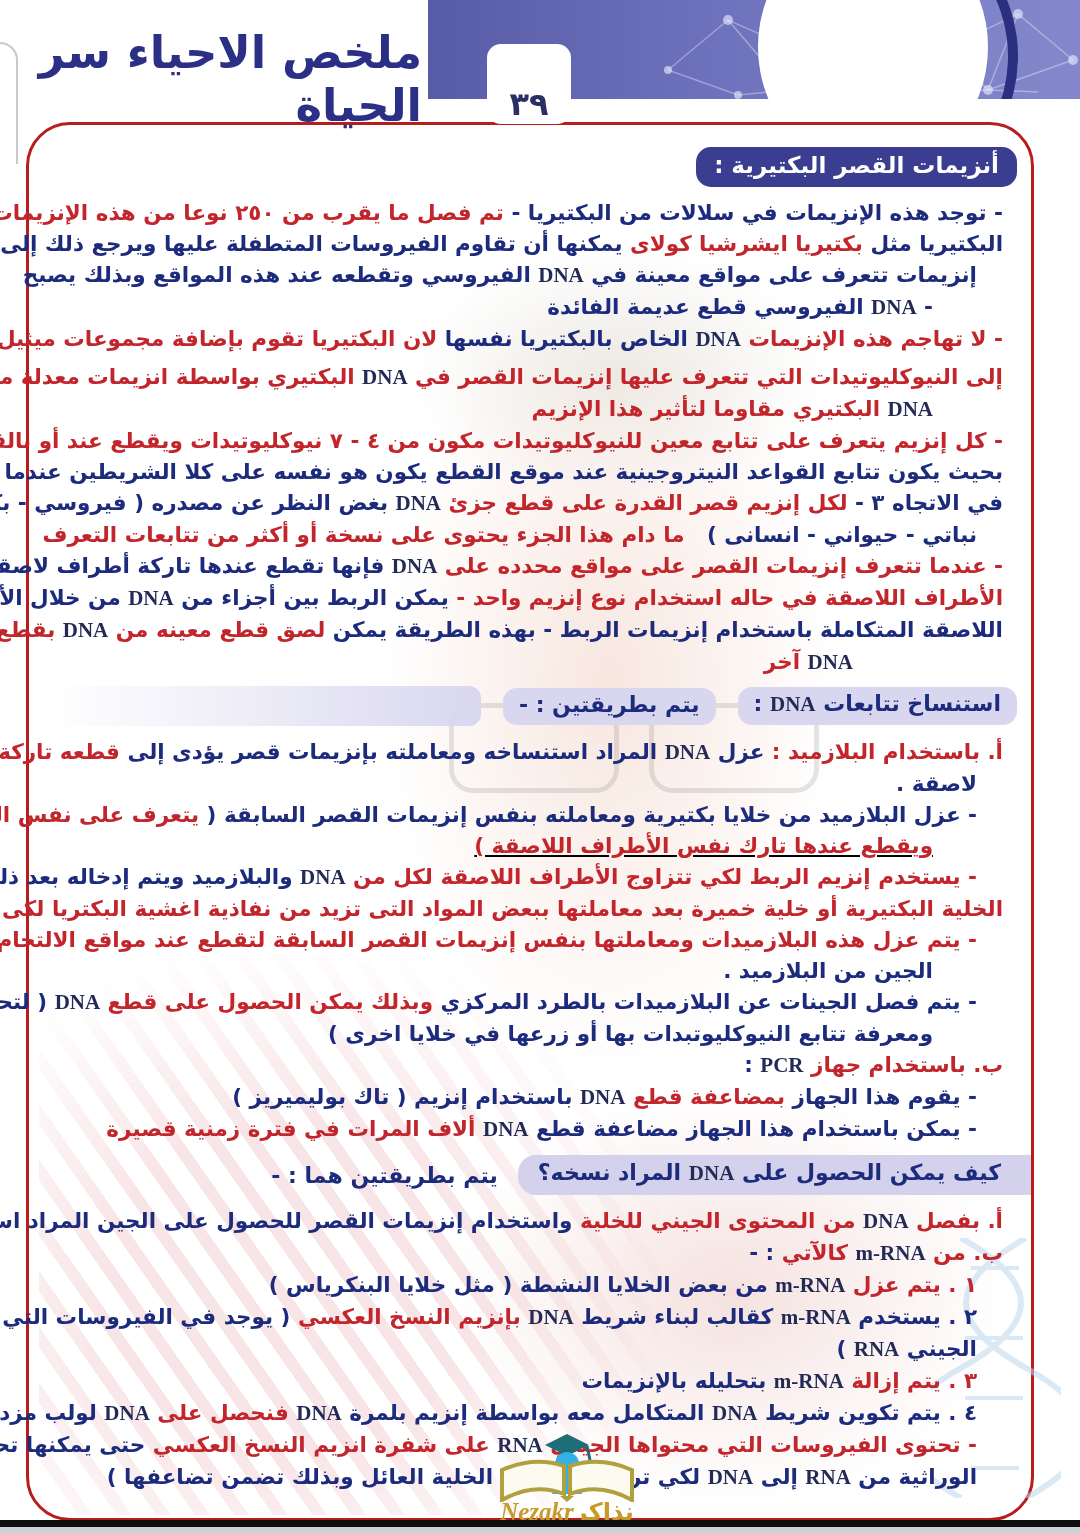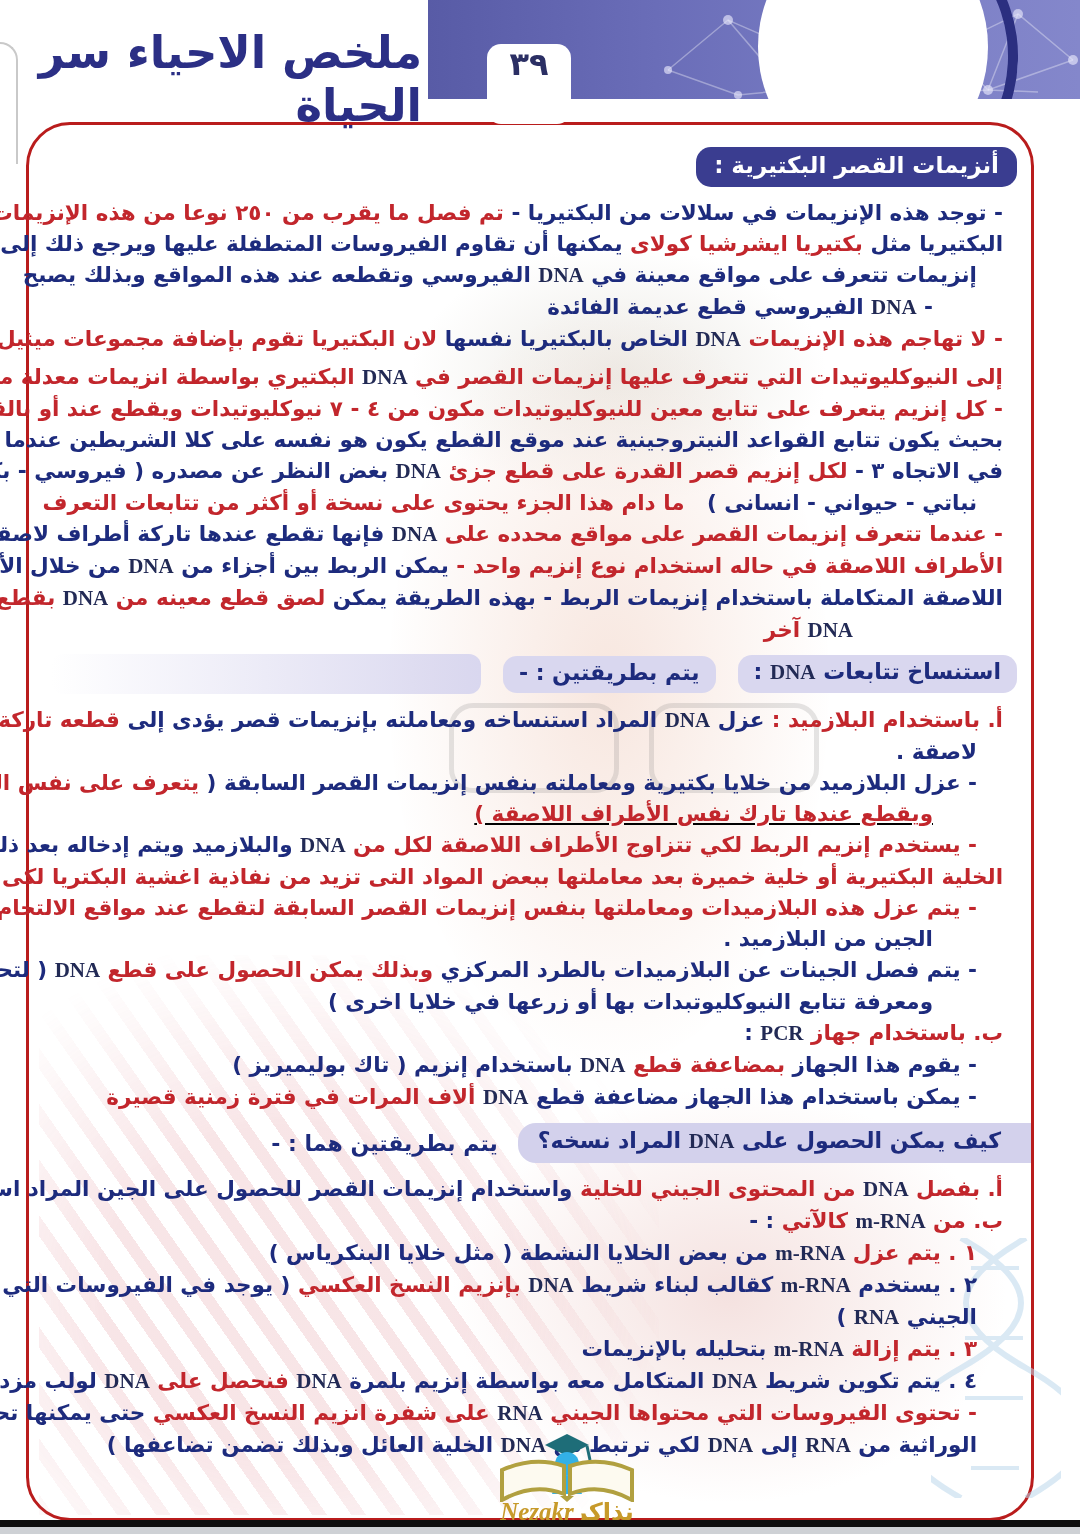--- a/index.html
+++ b/index.html
@@ -10,21 +10,21 @@
   
   .banner{position:absolute;left:428px;top:0;width:652px;height:99px;
     background:linear-gradient(90deg,#585ba6 0%,#6a6db8 35%,#7a7ec5 70%,#8487cb 100%);overflow:hidden;}
   .banner svg{position:absolute;left:0;top:0;}
   .banner-bite{position:absolute;left:330px;top:-78px;width:230px;height:250px;background:#ffffff;border-radius:50%;z-index:2;}
   .banner-arc{position:absolute;left:318px;top:-86px;width:252px;height:266px;border-radius:50%;
     border:10px solid transparent;border-right-color:#2b2f80;z-index:3;transform:rotate(3deg);}
   .page-title{position:absolute;left:6px;top:26px;width:416px;text-align:right;direction:rtl;
     font-size:45px;font-weight:bold;color:#2b2f85;letter-spacing:-1px;z-index:4;}
   .page-tab{position:absolute;left:487px;top:44px;width:84px;height:80px;background:#ffffff;
-    border-radius:14px;z-index:5;display:flex;justify-content:center;}
+    border-radius:14px;z-index:5;display:flex;align-items:flex-end;justify-content:center;}
   .page-tab span{font-size:32px;font-weight:bold;color:#2b2f64;line-height:40px;}
   .corner-artifact{position:absolute;left:0;top:42px;width:16px;height:120px;
     border-top:2px solid #c9c9c9;border-right:2px solid #c9c9c9;border-top-right-radius:22px;z-index:1;}
   
   .content-box{position:absolute;left:26px;top:122px;width:1002px;height:1393px;background:#ffffff;
     border:3px solid #b91c1c;border-radius:44px;z-index:1;}
   .watermark{position:absolute;left:0;top:0;width:100%;height:100%;z-index:1;pointer-events:none;overflow:visible;}
   .wm-hair{position:absolute;left:380px;top:120px;width:420px;height:260px;border-radius:50%;
     background:radial-gradient(ellipse at center,#eceae5 0%,rgba(236,234,229,0) 70%);}
   .wm-face{position:absolute;left:360px;top:180px;width:440px;height:760px;border-radius:50%;
@@ -124,20 +124,21 @@
     </svg>
   </div>
   <div class="content-text" id="content-text">
       <div class="pill-wrap"><span class="pill-navy"><span class="cw">أنزيمات القصر البكتيرية : </span></span></div>
       <div class="tline" style="margin-right: 0px;"><span class="cn">- توجد هذه الإنزيمات في سلالات من البكتيريا - </span><span class="cr">تم فصل ما يقرب من ٢٥٠ نوعا من هذه الإنزيمات</span><span class="cn"> - بعض</span></div>
       <div class="tline" style="margin-right: 0px;"><span class="cn">البكتيريا مثل </span><span class="cr">بكتيريا ايشرشيا كولاى </span><span class="cn">يمكنها أن تقاوم الفيروسات المتطفلة عليها ويرجع ذلك إلى وجود</span></div>
       <div class="tline" style="margin-right: 26px;"><span class="cn">إنزيمات تتعرف على مواقع معينة في </span><span class="cl">DNA</span><span class="cn"> الفيروسي وتقطعه عند هذه المواقع وبذلك يصبح</span></div>
       <div class="tline" style="margin-right: 70px;"><span class="cn">- </span><span class="cl">DNA</span><span class="cn"> الفيروسي قطع عديمة الفائدة</span></div>
       <div class="tline" style="margin-right: 0px;"><span class="cr">- لا تهاجم هذه الإنزيمات </span><span class="cl">DNA</span><span class="cn"> الخاص بالبكتيريا نفسها </span><span class="cr">لان البكتيريا تقوم بإضافة مجموعات ميثيل </span><span class="cs">3</span></div>
       <div class="tline" style="margin-right: 0px;"><span class="cr">إلى النيوكليوتيدات التي تتعرف عليها إنزيمات القصر في </span><span class="cl">DNA</span><span class="cr"> البكتيري بواسطة انزيمات معدلة مما يجعل</span></div>
+      <div class="tline" style="margin-right: 70px;"><span class="cl">DNA</span><span class="cr"> البكتيري مقاوما لتأثير هذا الإنزيم</span></div>
       <div class="tline" style="margin-right: 0px;"><span class="cr">- كل إنزيم يتعرف على تتابع معين للنيوكليوتيدات مكون من ٤ - ٧ نيوكليوتيدات ويقطع عند أو بالقرب منه</span></div>
       <div class="tline" style="margin-right: 0px;"><span class="cn">بحيث يكون تتابع القواعد النيتروجينية عند موقع القطع يكون هو نفسه على كلا الشريطين عندما يتحرك</span></div>
       <div class="tline" style="margin-right: 0px;"><span class="cn">في الاتجاه ٣ - </span><span class="cr">لكل إنزيم قصر القدرة على قطع جزئ </span><span class="cl">DNA</span><span class="cn"> بغض النظر عن مصدره ( فيروسي - بكتيري -</span></div>
       <div class="tline" style="margin-right: 26px;"><span class="cn">نباتي - حيواني - انسانى )&nbsp;&nbsp;&nbsp;</span><span class="cr">ما دام هذا الجزء يحتوى على نسخة أو أكثر من تتابعات التعرف</span></div>
       <div class="tline" style="margin-right: 0px;"><span class="cr">- عندما تتعرف إنزيمات القصر على مواقع محدده على </span><span class="cl">DNA</span><span class="cn"> فإنها تقطع عندها تاركة أطراف لاصقة - </span></div>
       <div class="tline" style="margin-right: 0px;"><span class="cr">الأطراف اللاصقة في حاله استخدام نوع إنزيم واحد - </span><span class="cn">يمكن الربط بين أجزاء من </span><span class="cl">DNA</span><span class="cn"> من خلال الأطراف</span></div>
       <div class="tline" style="margin-right: 0px;"><span class="cn">اللاصقة المتكاملة باستخدام إنزيمات الربط - بهذه الطريقة يمكن </span><span class="cr">لصق قطع معينه من </span><span class="cl">DNA</span><span class="cr"> بقطع أخرى من</span></div>
       <div class="tline" style="margin-right: 150px;"><span class="cl">DNA</span><span class="cr"> آخر</span></div>
       <div class="pillrow">
         <span class="lavpill"><span class="cn">استنساخ تتابعات </span><span class="cl">DNA</span><span class="cn"> :</span></span>

